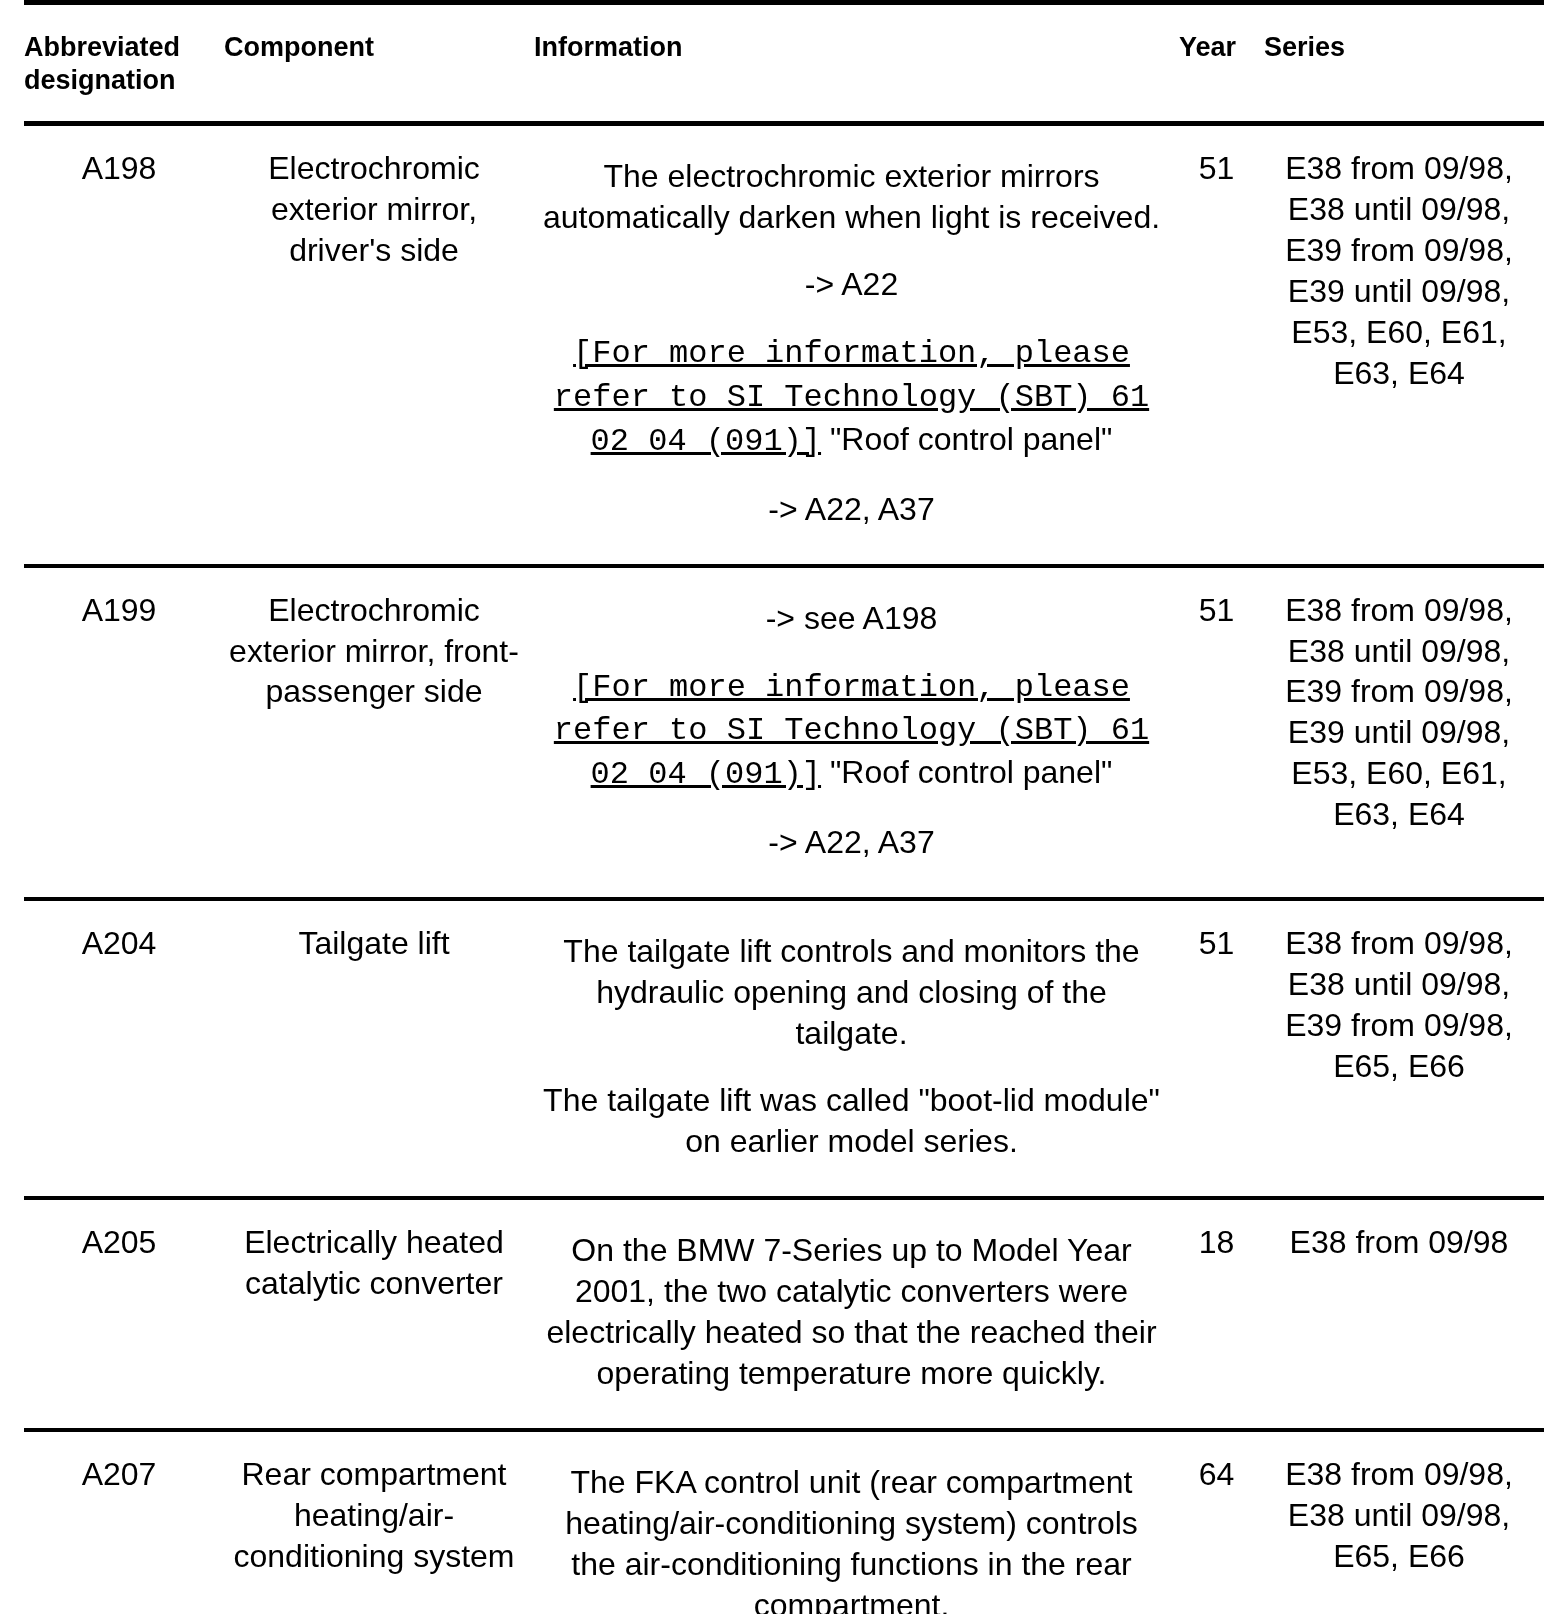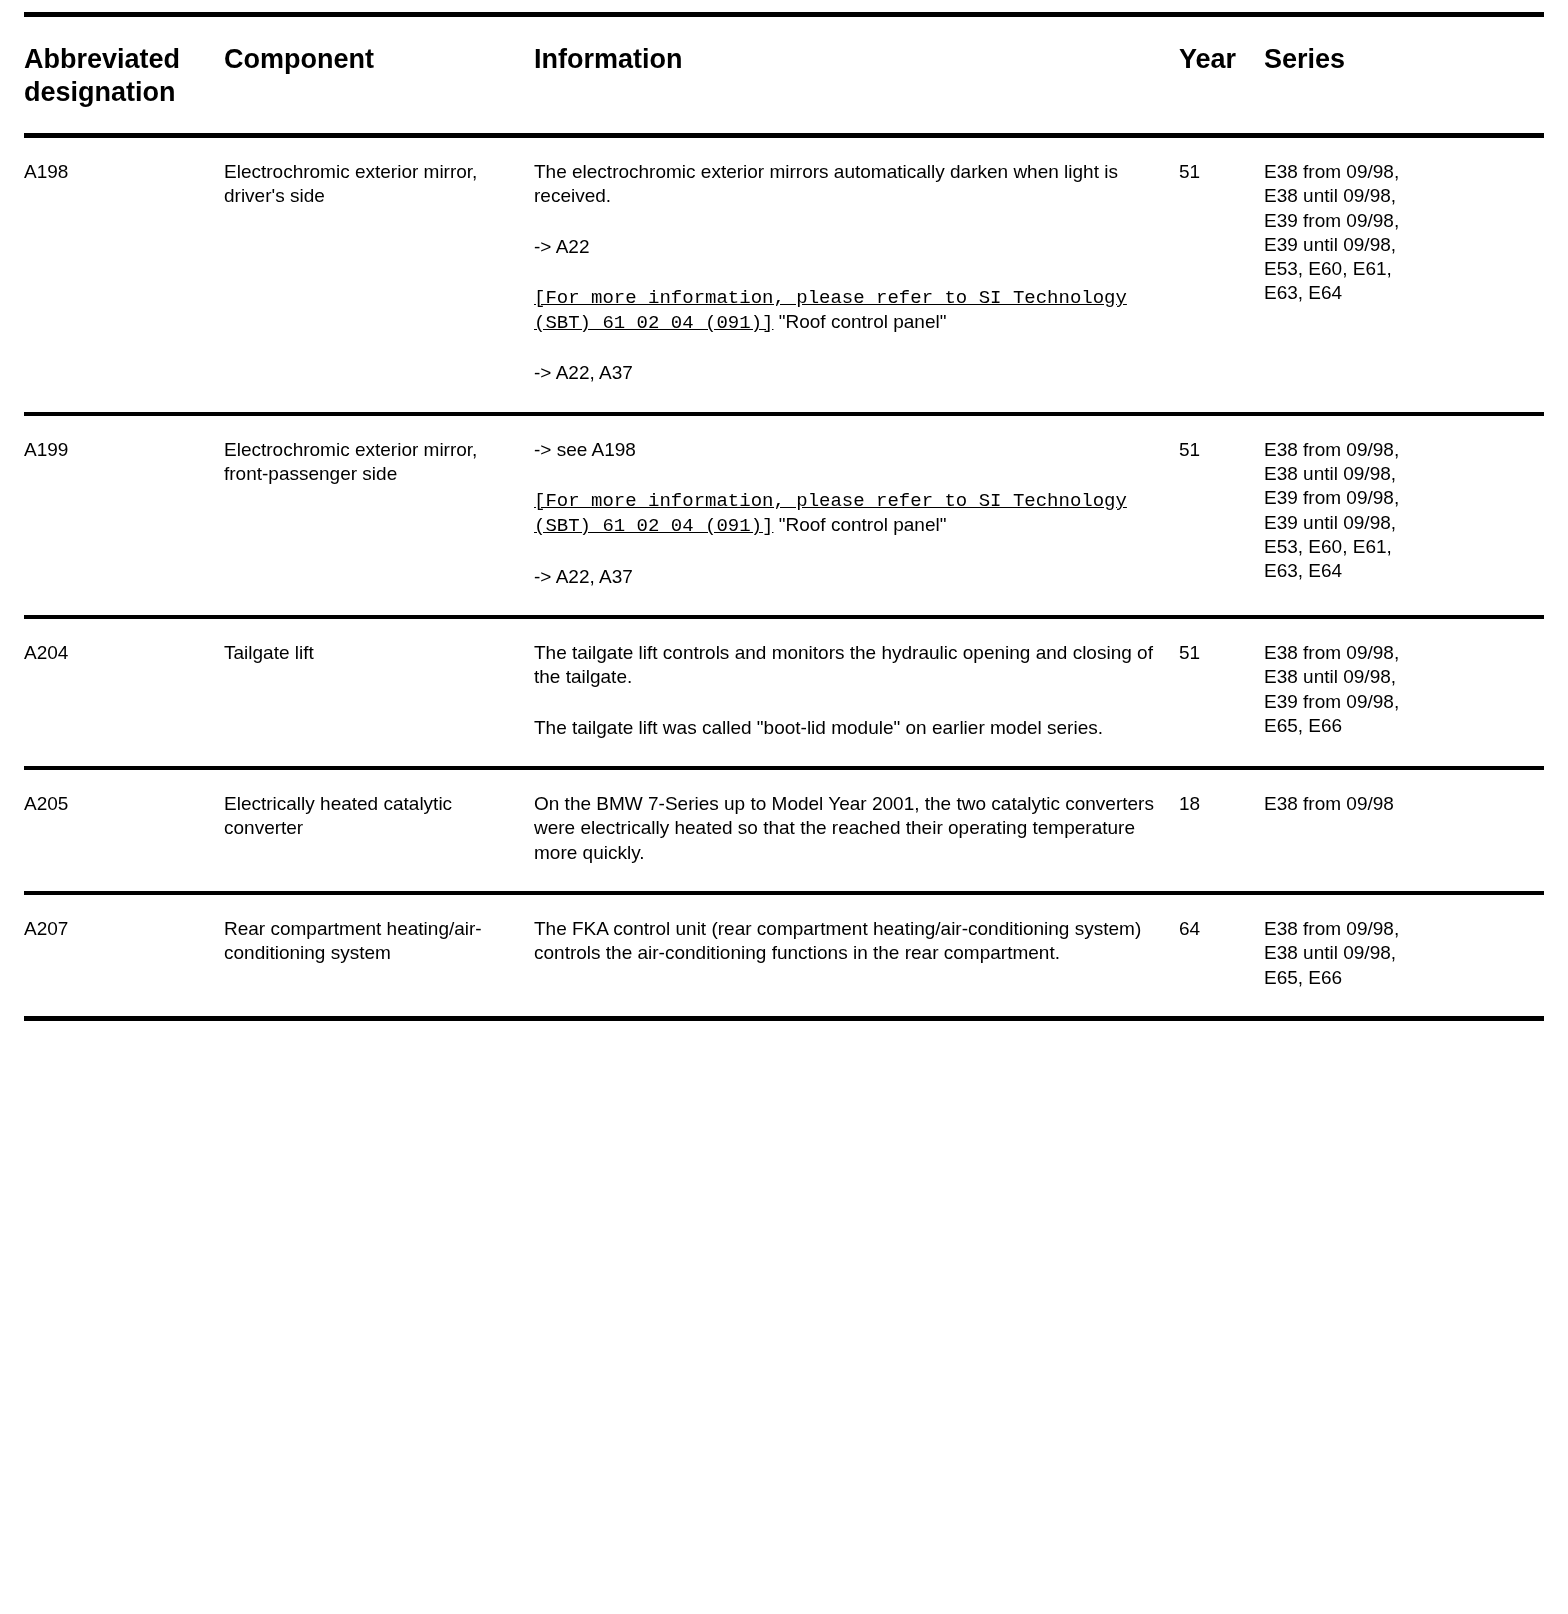--- a/index.html
+++ b/index.html
@@ -12,21 +12,21 @@
     height: 1614px;
     font-family: "Liberation Sans", sans-serif;
     color: #000000;
     overflow: hidden;
   }
   .page {
     position: relative;
     width: 1568px;
     height: 1614px;
     box-sizing: border-box;
-    padding: 12px 24px;
+    padding: 0 24px;
   }
   table.spec {
     width: 1520px;
     border-collapse: collapse;
     table-layout: fixed;
   }
   table.spec col.c-abbr   { width: 200px; }
   table.spec col.c-comp   { width: 310px; }
   table.spec col.c-info   { width: 645px; }
   table.spec col.c-kogr   { width: 85px; }
@@ -40,32 +40,32 @@
   tr.header-row th {
     font-size: 27px;
     font-weight: bold;
     text-align: left;
     vertical-align: top;
     padding: 26px 6px 24px 0;
     line-height: 1.22;
     border-bottom: 5px solid #000;
   }
   tr.data-row td {
-    font-size: 19px;
+    font-size: 32px;
     font-weight: normal;
-    text-align: left;
+    text-align: center;
     vertical-align: top;
     padding: 22px 10px 26px 0;
     line-height: 1.28;
     border-bottom: 4px solid #000;
   }
   tr.data-row.last td {
     border-bottom: 5px solid #000;
   }
-  .para { margin: 0; }
+  .para { margin: 8px; }
   .para + .para { margin-top: 26px; }
   .link {
     font-family: Liberation Mono, monospace;
     text-decoration: underline;
   }
   .serieslist { white-space: pre-line; }
   .compcell { padding-right: 14px; margin-left: 23px; }
 </style>
 </head>
 <body>

